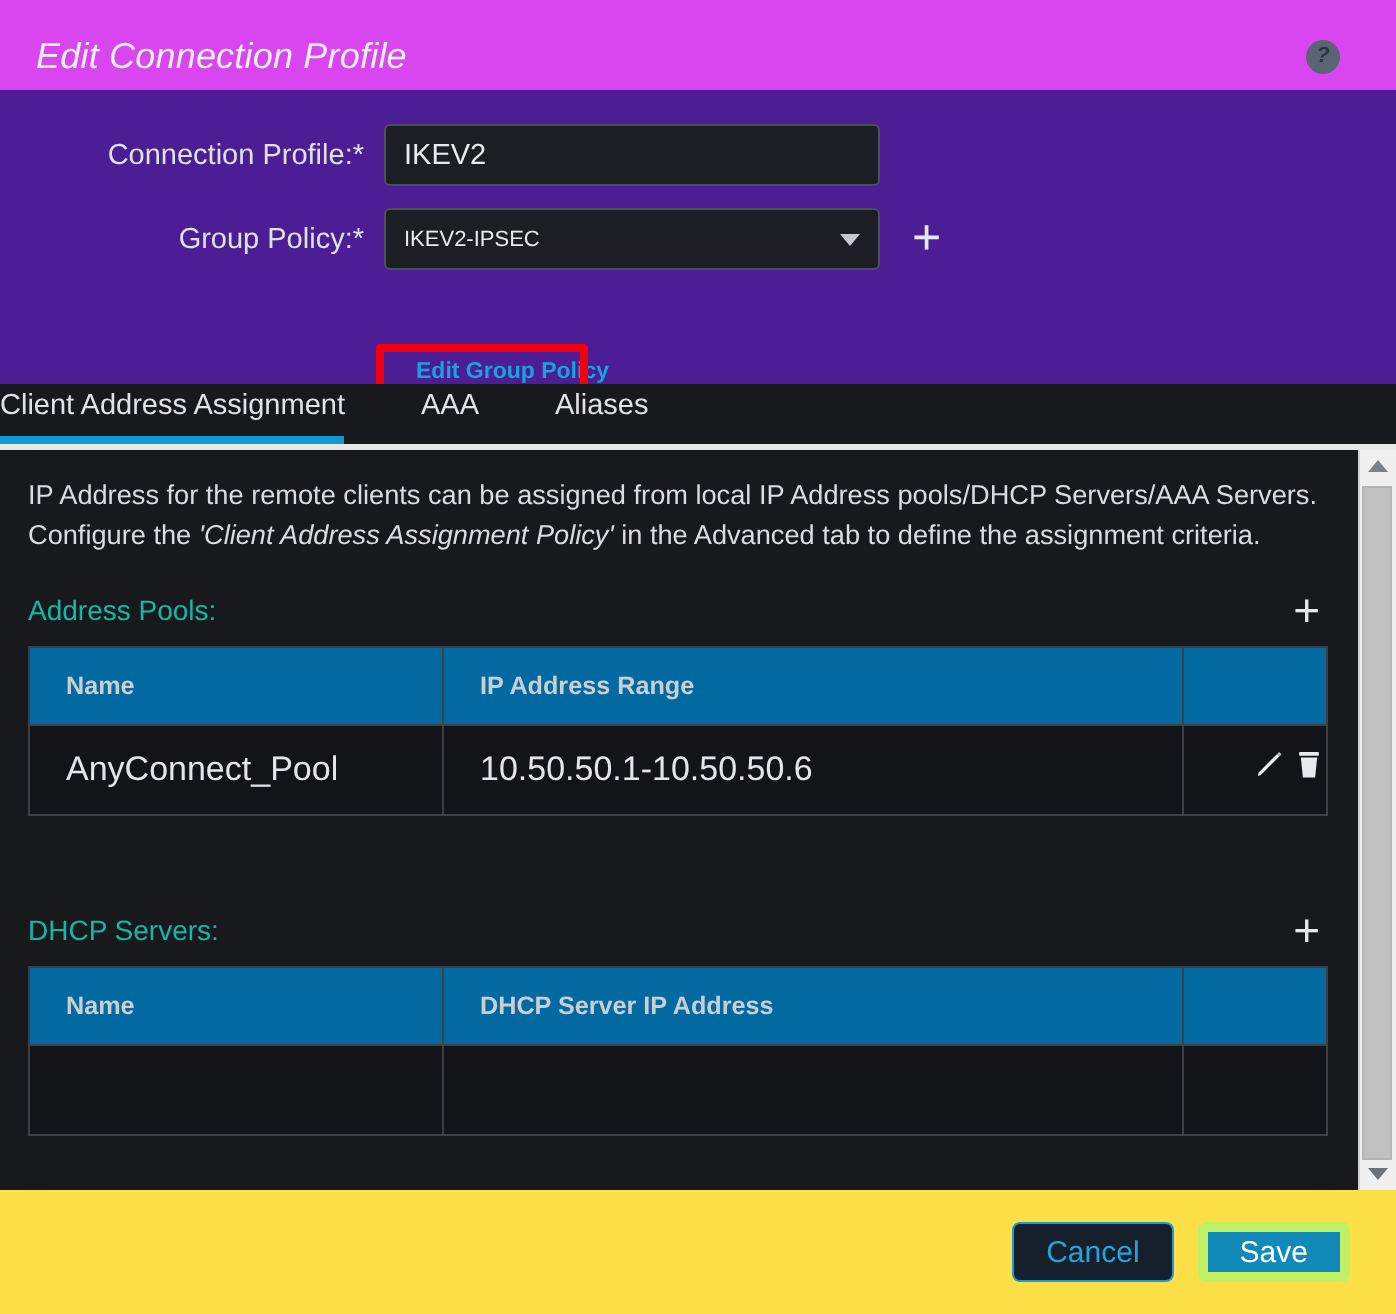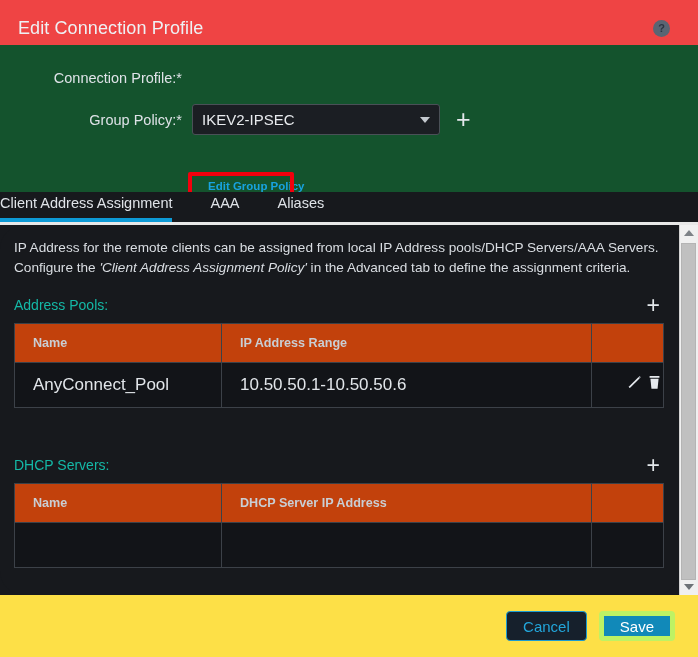--- a/index.html
+++ b/index.html
@@ -17,25 +17,26 @@
     width: 698px;
     height: 657px;
     background: #15181c;
     display: flex;
     flex-direction: column;
   }
 
   
   .titlebar {
     height: 45px;
-    background: #ef4444;
+    background: #d946ef;
     display: flex;
     align-items: center;
     padding: 12px 16px 0 18px;
     flex: 0 0 45px;
+    font-style: italic;
   }
   .title-text {
     color: #eef1f4;
     font-size: 18px;
     letter-spacing: .1px;
     flex: 1;
   }
   .help-icon {
     width: 17px;
     height: 17px;
@@ -47,21 +48,21 @@
     display: flex;
     align-items: center;
     justify-content: center;
     line-height: 1;
     cursor: pointer;
     margin-right: 12px;
   }
 
   
   .form-area {
-    background: #14532d;
+    background: #4c1d95;
     flex: 0 0 147px;
     position: relative;
     padding-top: 16px;
   }
   .field-row {
     display: flex;
     align-items: center;
     height: 33px;
     margin-bottom: 9px;
   }
@@ -89,21 +90,21 @@
     width: 248px;
     height: 31px;
   }
   .select-box {
     width: 248px;
     height: 31px;
     background: #1b1e23;
     border: 1px solid #4a5057;
     border-radius: 3px;
     color: #e8ebee;
-    font-size: 15px;
+    font-size: 11px;
     padding: 0 26px 0 9px;
     display: flex;
     align-items: center;
     cursor: pointer;
   }
   .caret {
     position: absolute;
     right: 10px;
     top: 13px;
     width: 0; height: 0;
@@ -210,21 +211,21 @@
     font-weight: 300;
     margin-right: 4px;
   }
 
   table.grid {
     width: 100%;
     border-collapse: collapse;
     table-layout: fixed;
   }
   table.grid th {
-    background: #c2410c;
+    background: #0369a1;
     color: #c9ced4;
     font-size: 12.6px;
     font-weight: bold;
     text-align: left;
     padding: 12px 0 12px 18px;
     border: 1px solid #3c4148;
   }
   table.grid td {
     background: #121418;
     color: #e2e6ea;
@@ -326,20 +327,21 @@
 
   <div class="titlebar">
     <div class="title-text">Edit Connection Profile</div>
     <div class="help-icon">?</div>
   </div>
 
   <div class="form-area">
 
     <div class="field-row">
       <div class="field-label">Connection Profile:*</div>
+      <input class="text-input" type="text" value="IKEV2" style="">
     </div>
 
     <div class="field-row">
       <div class="field-label">Group Policy:*</div>
       <div class="select-wrap">
         <div class="select-box">
           <span>IKEV2-IPSEC</span>
         </div>
         <span class="caret"></span>
       </div>

